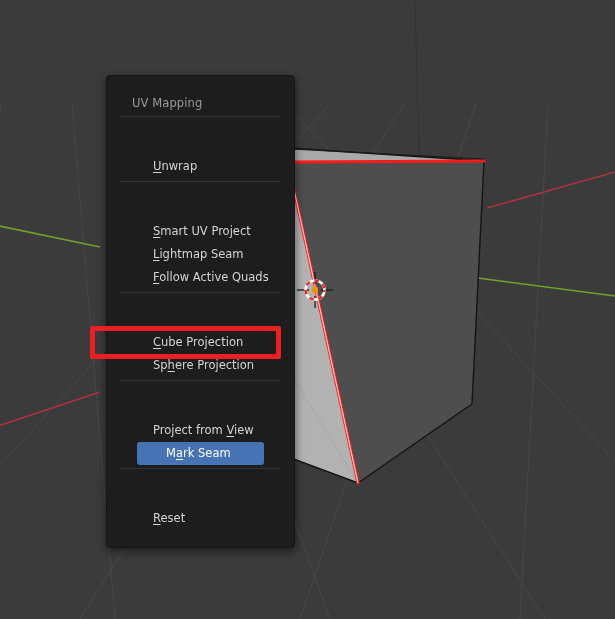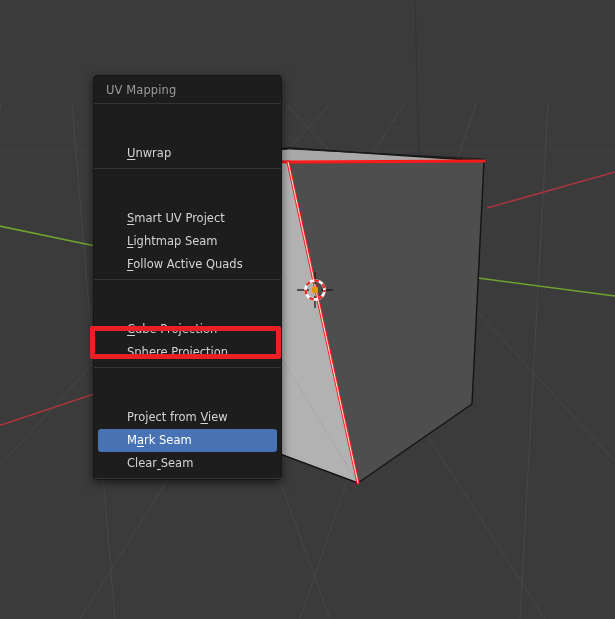--- a/index.html
+++ b/index.html
@@ -12,27 +12,27 @@
   }
   #stage{position:absolute;left:0;top:0;width:615px;height:619px;overflow:hidden;}
 
   
   #viewport{position:absolute;left:0;top:0;width:615px;height:619px;}
   #viewport svg{display:block;}
 
   
   #uv-menu{
     position:absolute;
-    left:93px;top:75px;
+    left:106px;top:75px;
     width:189px;
     background:#1d1d1d;
     border:1px solid #161616;
     border-radius:4px;
     box-shadow:0 3px 10px rgba(0,0,0,.55);
-    padding:0;
+    padding:13px;
     box-sizing:border-box;
     z-index:20;
   }
   .menu-title{
     color:#9a9a9a;
     font-size:11.5px;
     padding:7px 0 6px 12px;
     letter-spacing:.1px;
     user-select:none;
   }
@@ -51,21 +51,21 @@
     position:relative;
   }
   .menu-item.pad-top{padding-top:6px;margin-top:36px;}
   .menu-item .acc{
     text-decoration:underline;
     text-underline-offset:2px;
   }
   .menu-item.highlight{
     background:#4772b3;
     color:#ffffff;
-    margin:0 4px;
+    margin:0 17px;
     padding-left:29px;
     border-radius:3px;
   }
   .spacer-sm{height:3px;}
 
   
   #annot-box{
     position:absolute;
     left:89px;top:318px;
     width:194px;height:28px;
@@ -202,20 +202,20 @@
       <div class="menu-item"><span class="acc">L</span><span>ightmap Seam</span></div>
       <div class="menu-item"><span class="acc">F</span><span>ollow Active Quads</span></div>
       <div class="spacer-sm"></div>
       <div class="menu-sep"></div>
       <div class="menu-item pad-top"><span class="acc">C</span><span>ube Projection</span></div>
       <div class="menu-item"><span>Sp</span><span class="acc">h</span><span>ere Projection</span></div>
       <div class="spacer-sm"></div>
       <div class="menu-sep"></div>
       <div class="menu-item pad-top"><span>Project from </span><span class="acc">V</span><span>iew</span></div>
       <div class="menu-item highlight"><span>M</span><span class="acc">a</span><span>rk Seam</span></div>
-      <div class="menu-item"><span>Clear</span><span class="acc"> </span><span>Seam</span></div>
-      <div class="spacer-sm"></div>
-      <div class="menu-sep"></div>
+      <div class="spacer-sm"></div>
+      <div class="menu-sep"></div>
+      <div class="menu-item pad-top" style="padding-bottom: 8px;"><span class="acc">R</span><span>eset</span></div>
     </div>
 
   <div id="annot-box" style="left: 90px; top: 326px; width: 191px; height: 33px; border-color: rgb(236, 32, 36);"></div>
 
 </div>
 
 </body></html>

